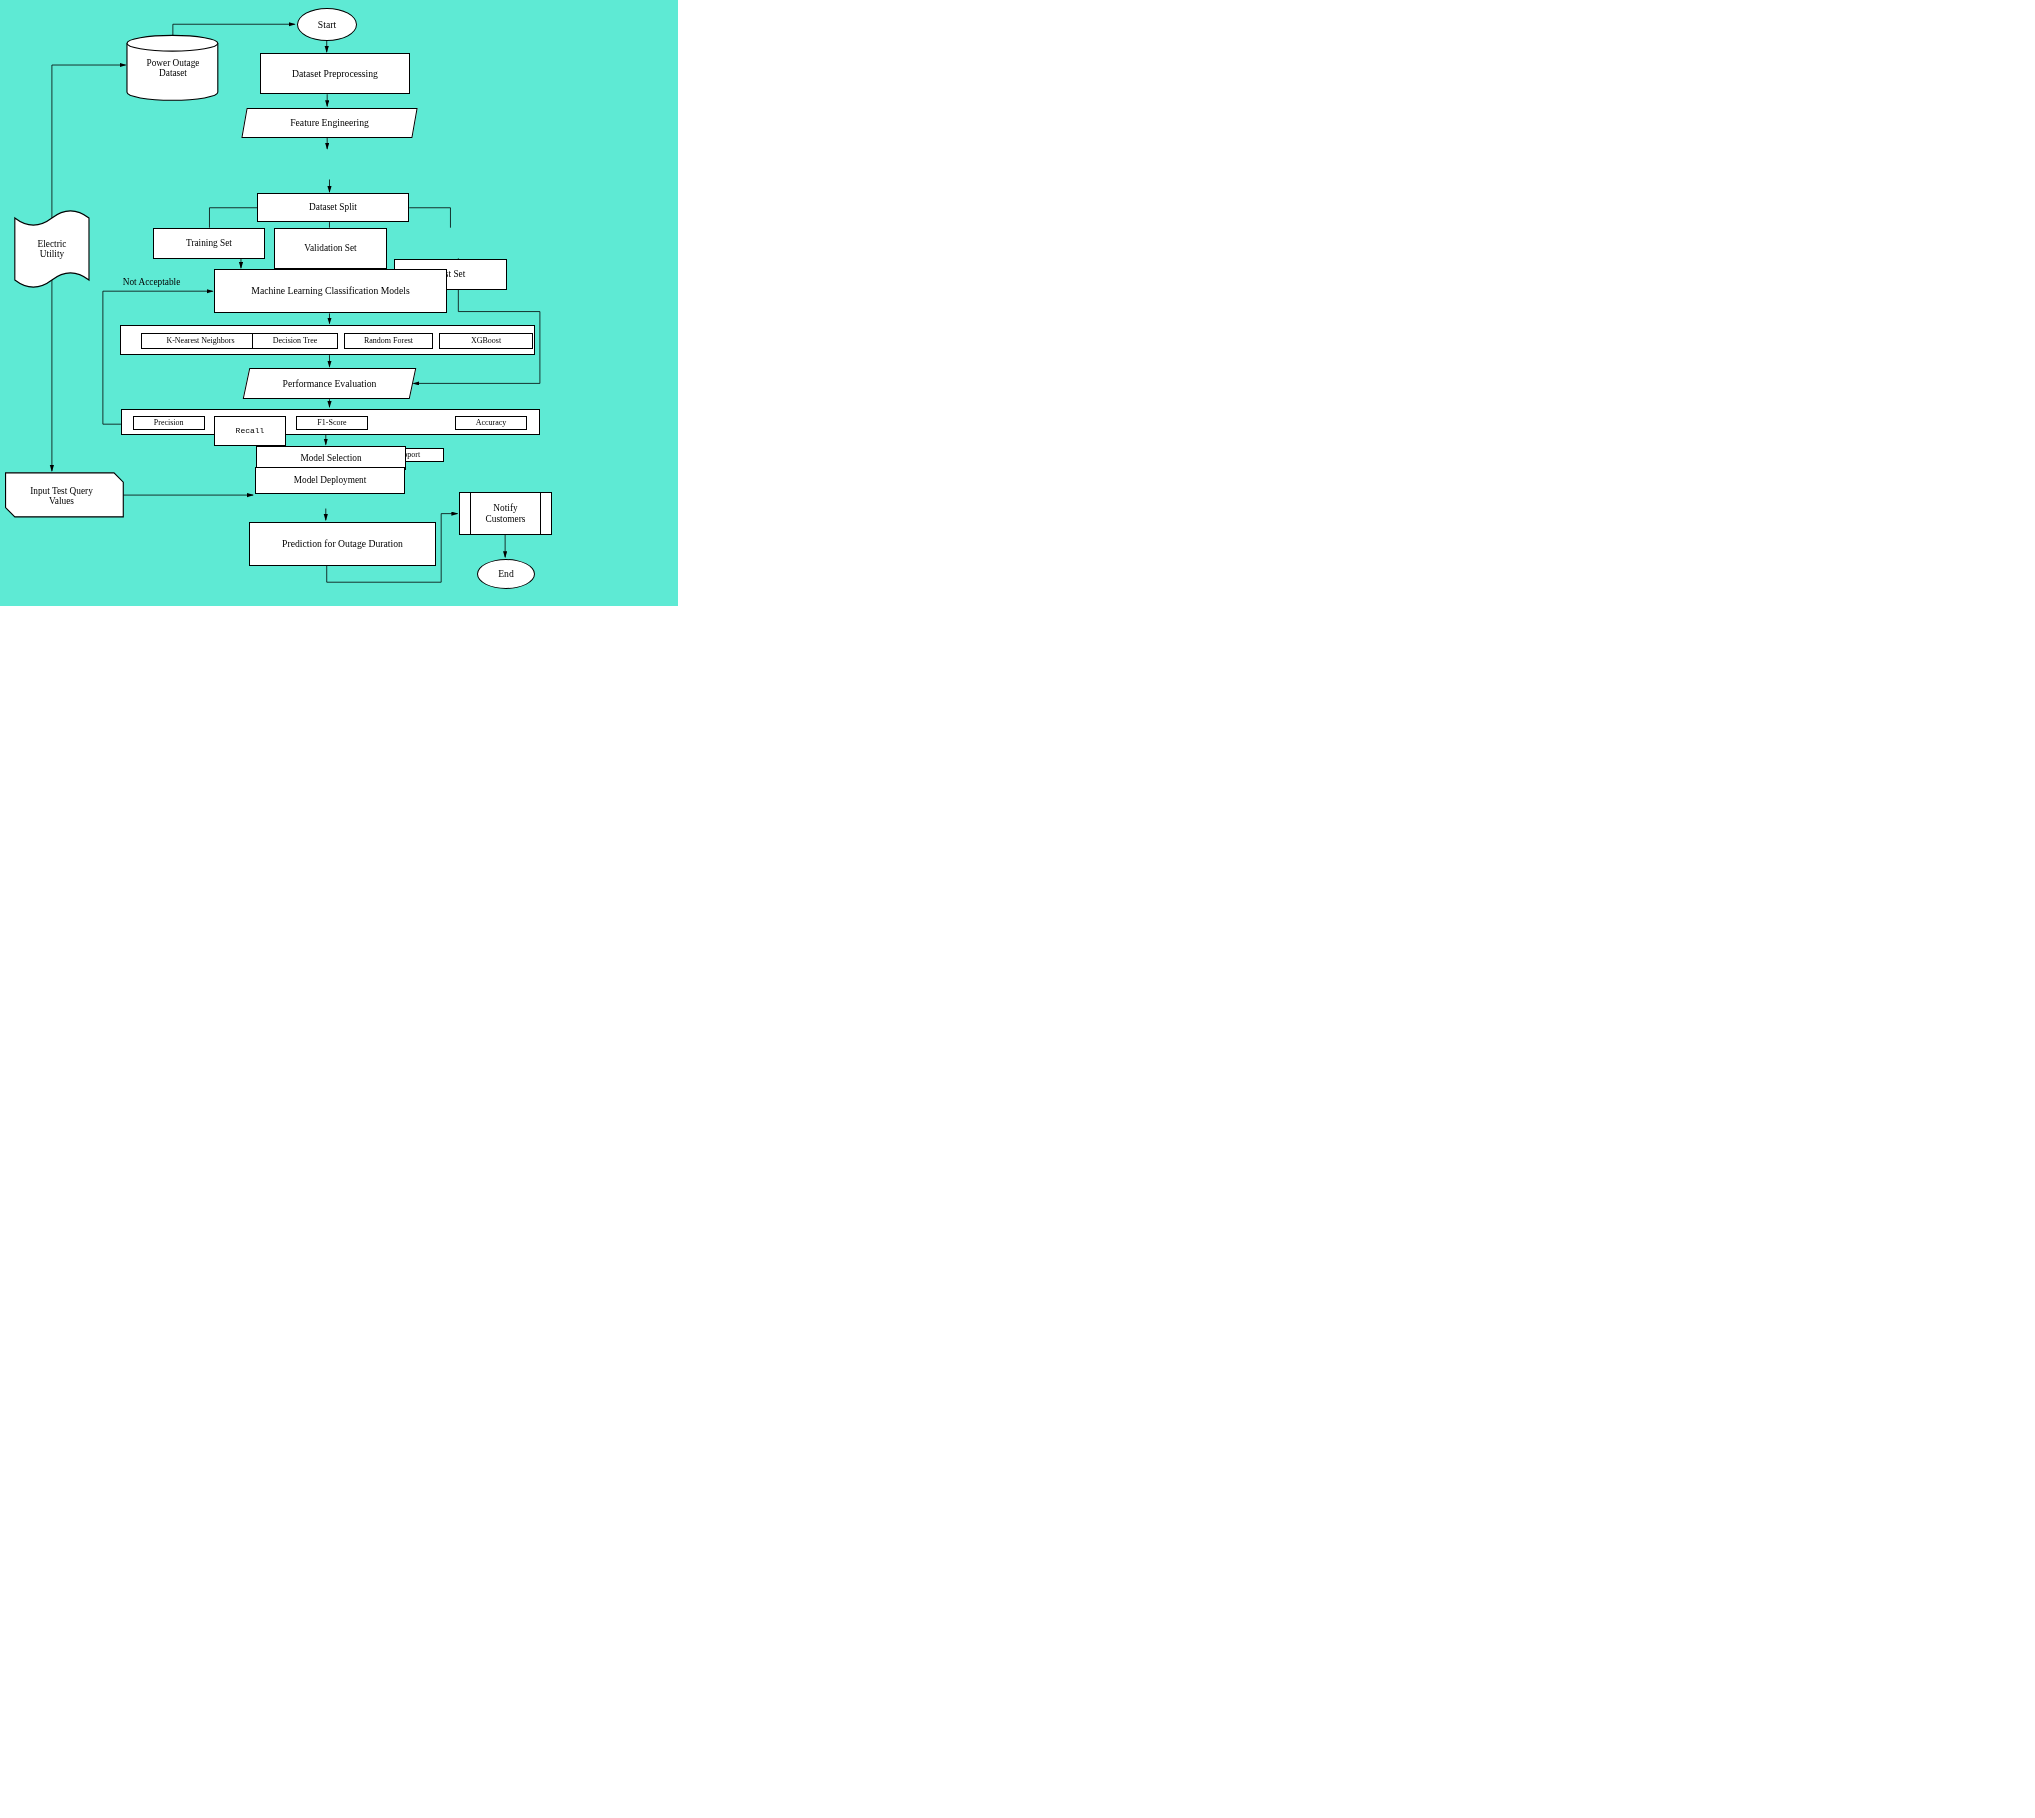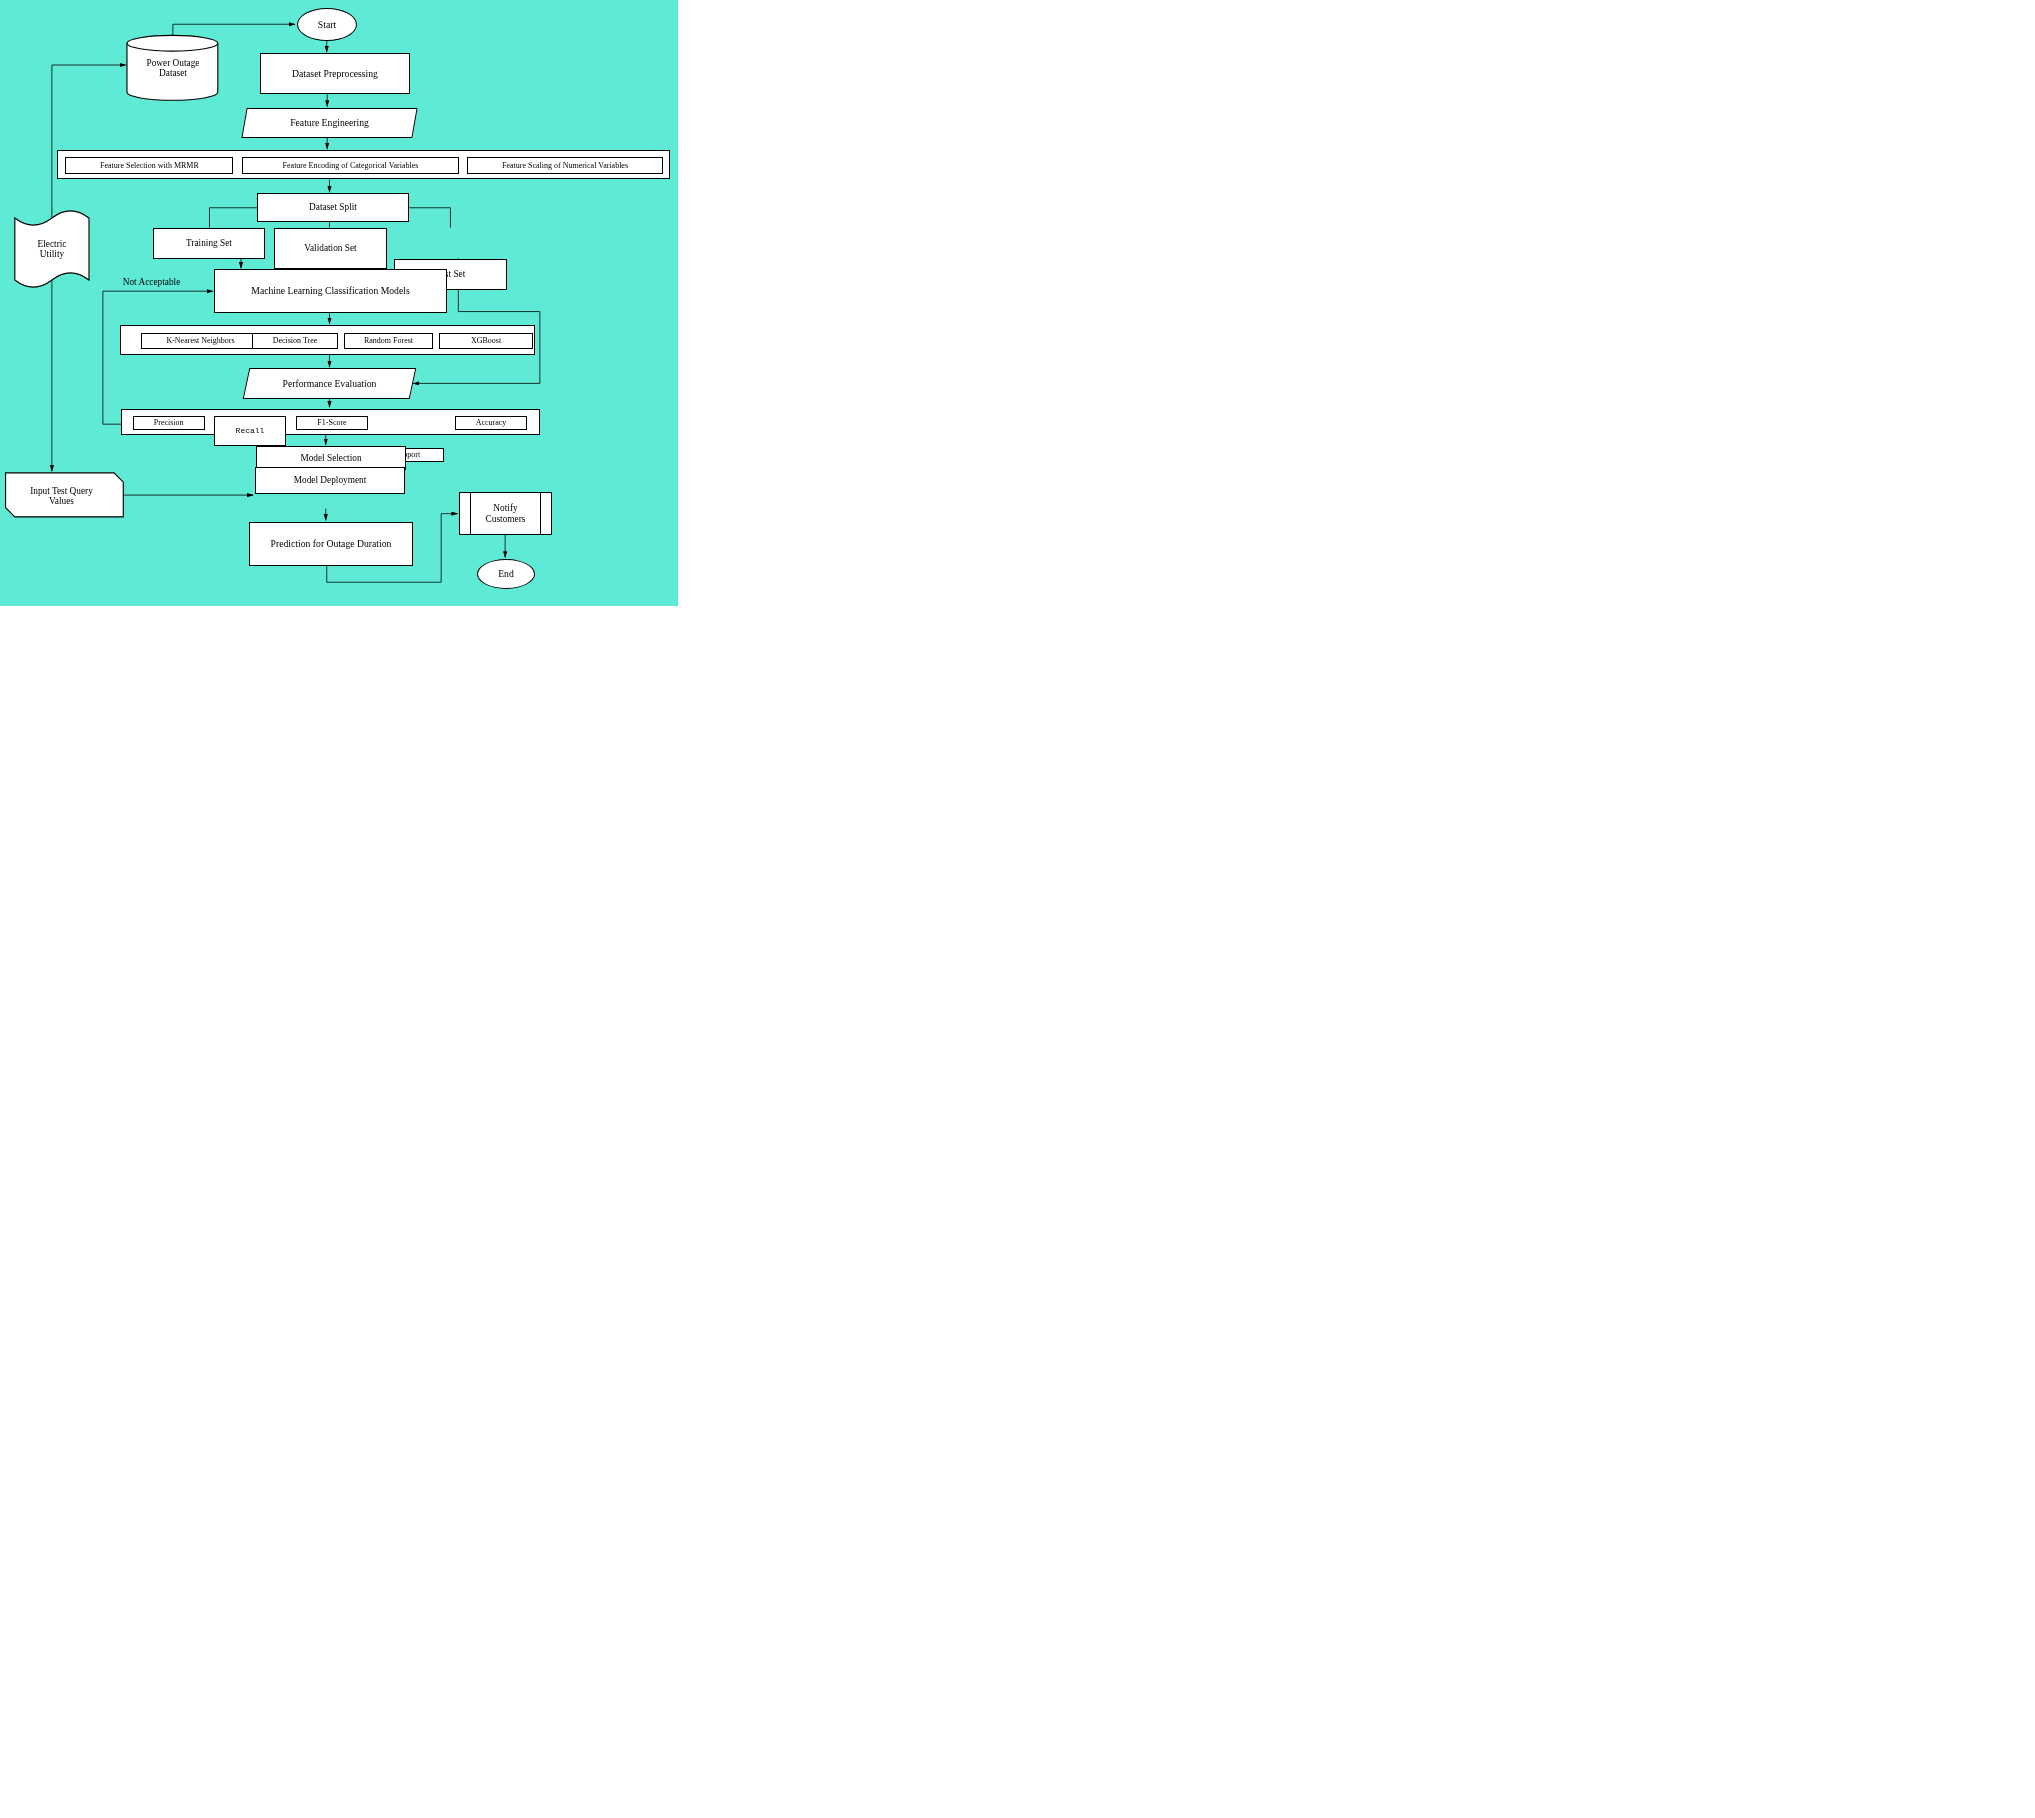--- a/index.html
+++ b/index.html
@@ -87,25 +87,20 @@
   <div class="floatlabel lbl" style="left:22px;top:478px;width:79px;height:35px;">Input Test Query Values</div>
 
   <div class="floatlabel lbl" style="left:110px;top:275px;width:83px;height:13px;">Not Acceptable</div>
 
   <div class="node lbl-big" style="left:260px;top:53px;width:150px;height:41px;">Dataset Preprocessing</div>
 
   <div class="node para lbl-big" style="left:244px;top:108px;width:171px;height:30px;">
     <span class="unskew">Feature Engineering</span>
   </div>
 
-  <div class="node wrapper" style="left:57px;top:150px;width:613px;height:29px;">
-    <div class="inner lbl-sm" style="left:7.4px;top:6px;width:168px;height:16.7px;">Feature Selection with MRMR</div>
-    <div class="inner lbl-sm" style="left:184px;top:6px;width:217px;height:16.7px;">Feature Encoding of Categorical Variables</div>
-    <div class="inner lbl-sm" style="left:409px;top:6px;width:196px;height:16.7px;">Feature Scaling of Numerical Variables</div>
-  </div>
 
   <div class="node lbl" style="left:257px;top:193px;width:152px;height:29px;">Dataset Split</div>
 
   <div class="node lbl" style="left:153px;top:228px;width:112px;height:31px;">Training Set</div>
   <div class="node lbl" style="left:274px;top:228px;width:113px;height:41px;">Validation Set</div>
   <div class="node lbl" style="left:394px;top:228px;width:113px;height:31px;margin-top:31px;">Test Set</div>
 
   <div class="node lbl-big" style="left:214px;top:269px;width:233px;height:44px;">Machine Learning Classification Models</div>
 
   <div class="node wrapper" style="left:120px;top:325px;width:415px;height:30px;">
@@ -124,21 +119,21 @@
     <div class="inner lbl-sm" style="left:92px;top:6px;width:72px;height:30px;font-family:Liberation Mono, monospace;">Recall</div>
     <div class="inner lbl-sm" style="left:174px;top:6px;width:72px;height:14px;">F1-Score</div>
     <div class="inner lbl-sm" style="left:249px;top:6px;width:73px;height:14px;margin-top:32px;">Support</div>
     <div class="inner lbl-sm" style="left:333px;top:6px;width:72px;height:14px;">Accuracy</div>
   </div>
 
   <div class="node lbl" style="left:256px;top:446px;width:150px;height:24px;">Model Selection</div>
 
   <div class="node lbl" style="left:255px;top:467px;width:150px;height:27px;">Model Deployment</div>
 
-  <div class="node lbl-big" style="left:249px;top:522px;width:164px;height:44px;">Prediction for Outage Duration</div>
+  <div class="node lbl-big" style="left:249px;top:522px;width:187px;height:44px;">Prediction for Outage Duration</div>
 
   <div class="node" style="left:459px;top:492px;width:93px;height:43px;">
     <div class="bar" style="left:10.2px;"></div>
     <div class="bar" style="right:10.2px;"></div>
     <span class="lbl" style="display:inline-block;width:56px;">Notify Customers</span>
   </div>
 
 </div>
 
 

